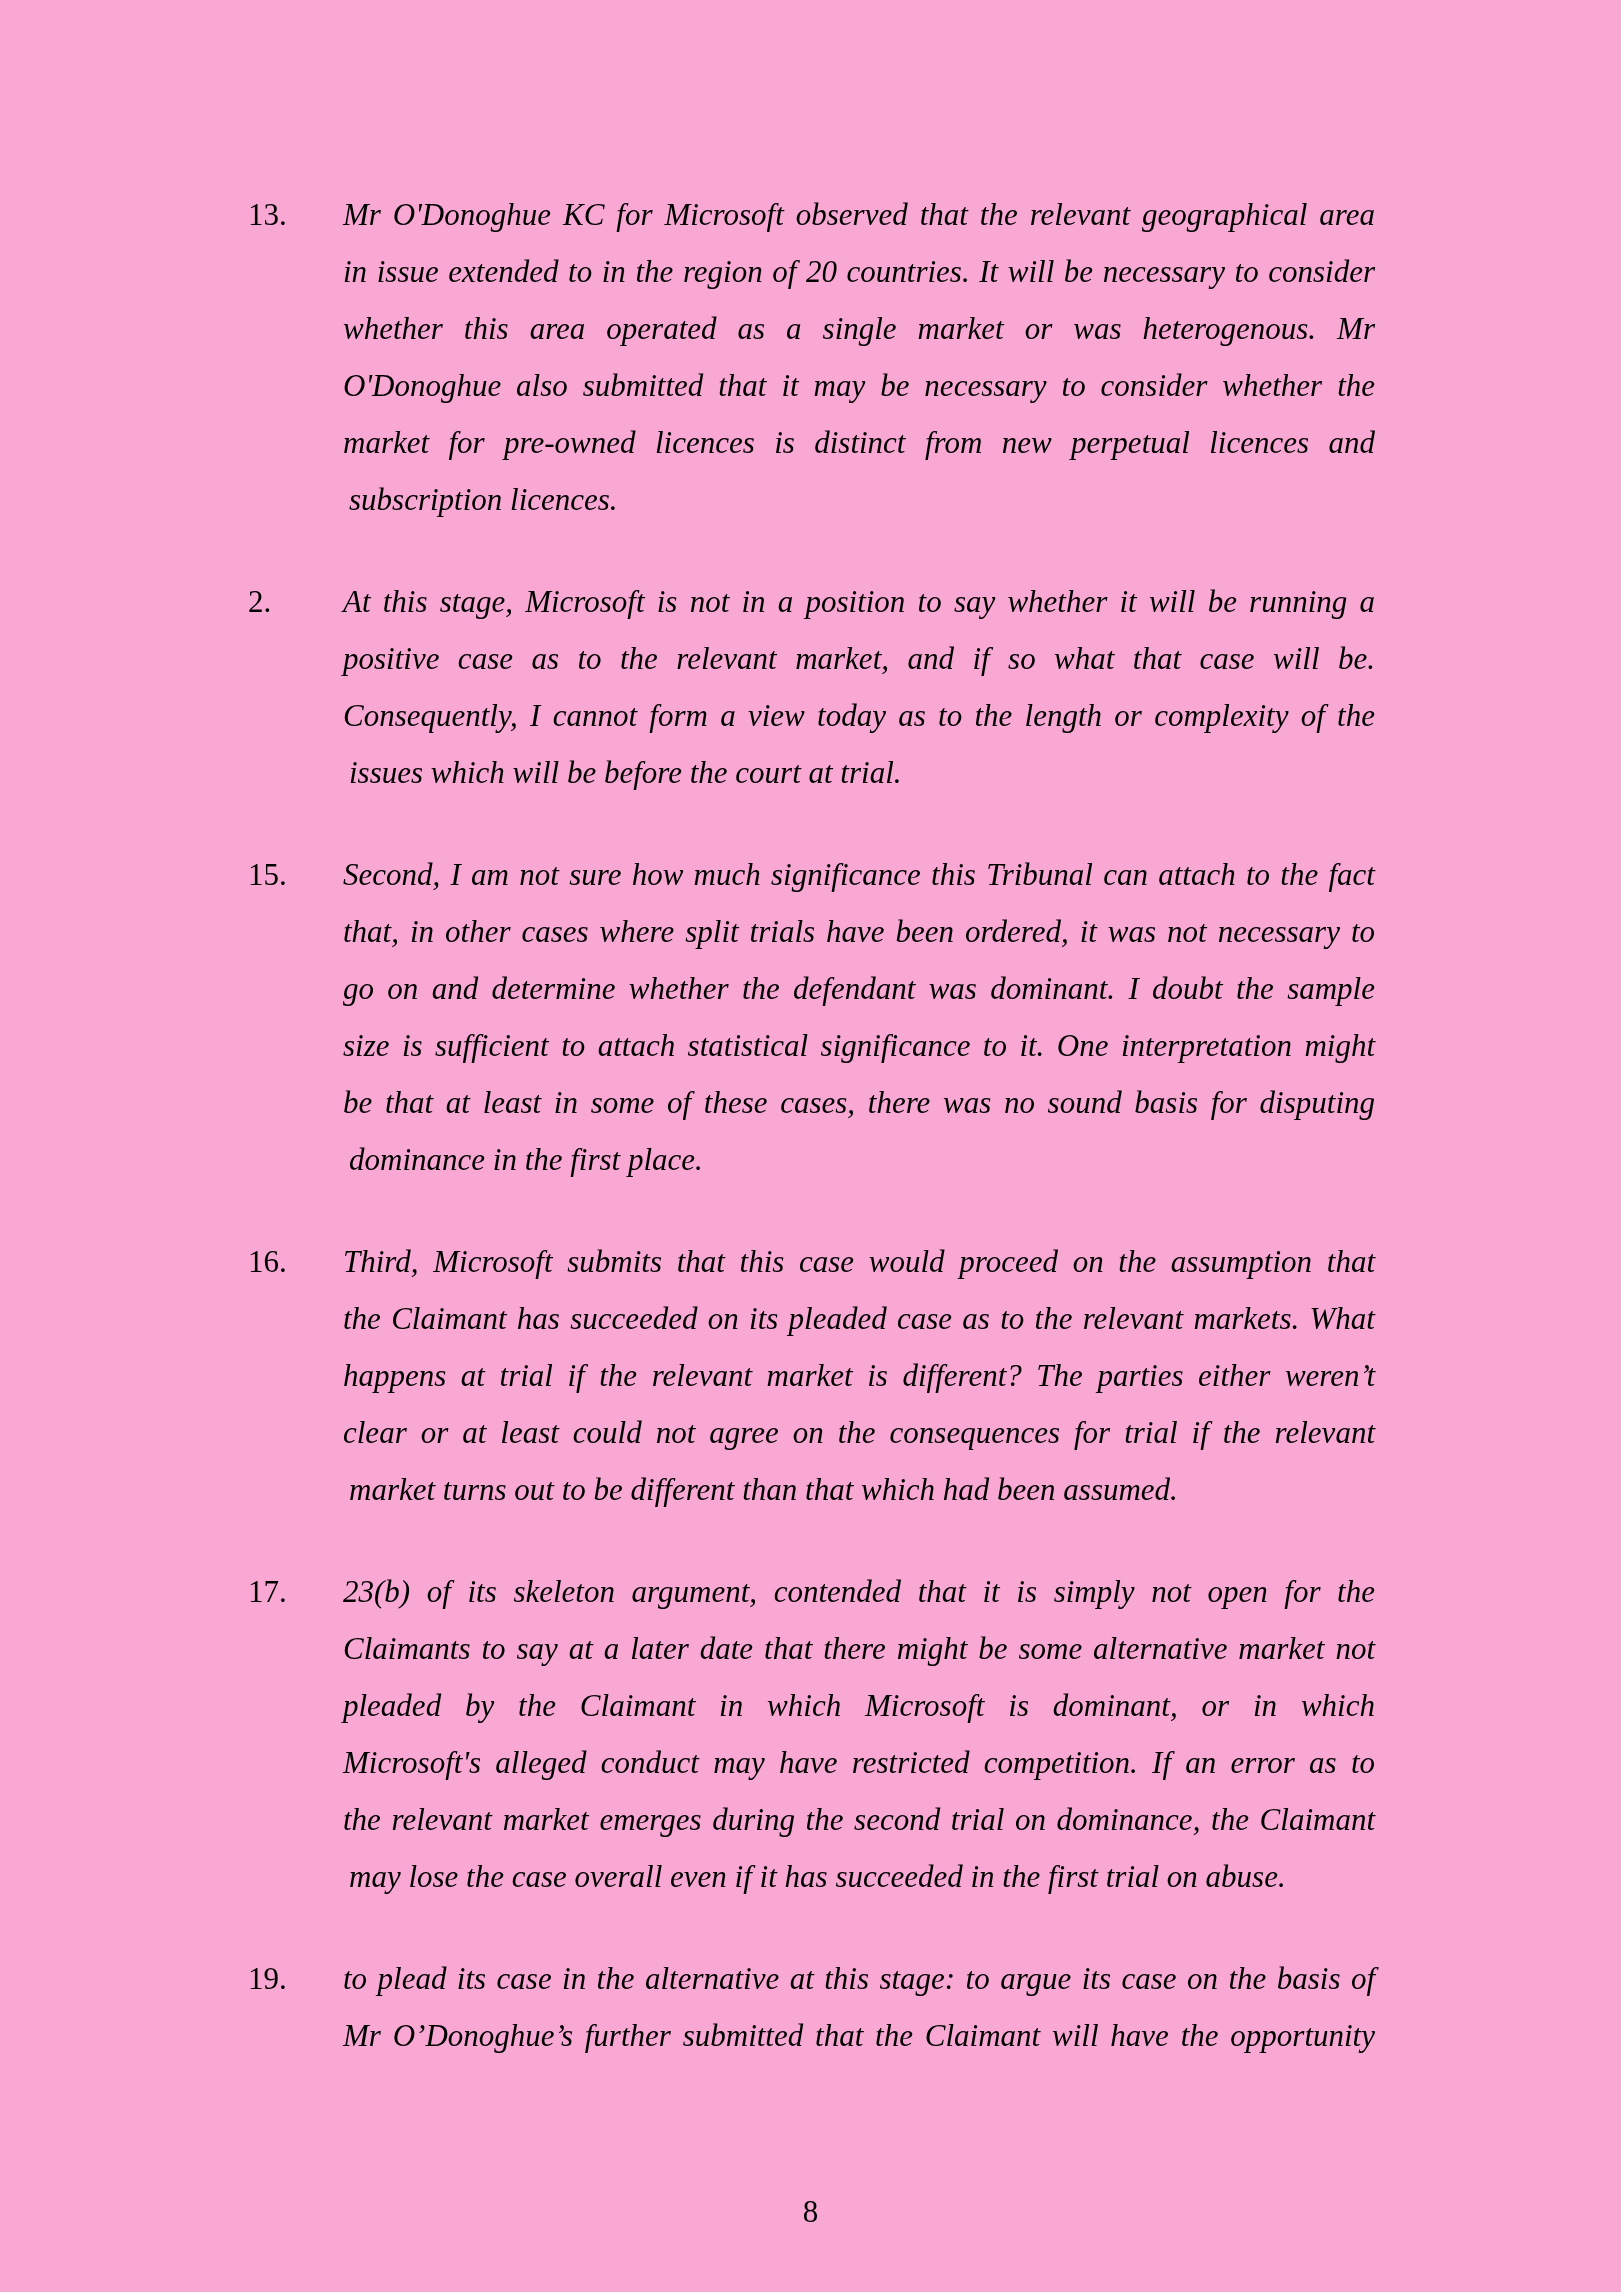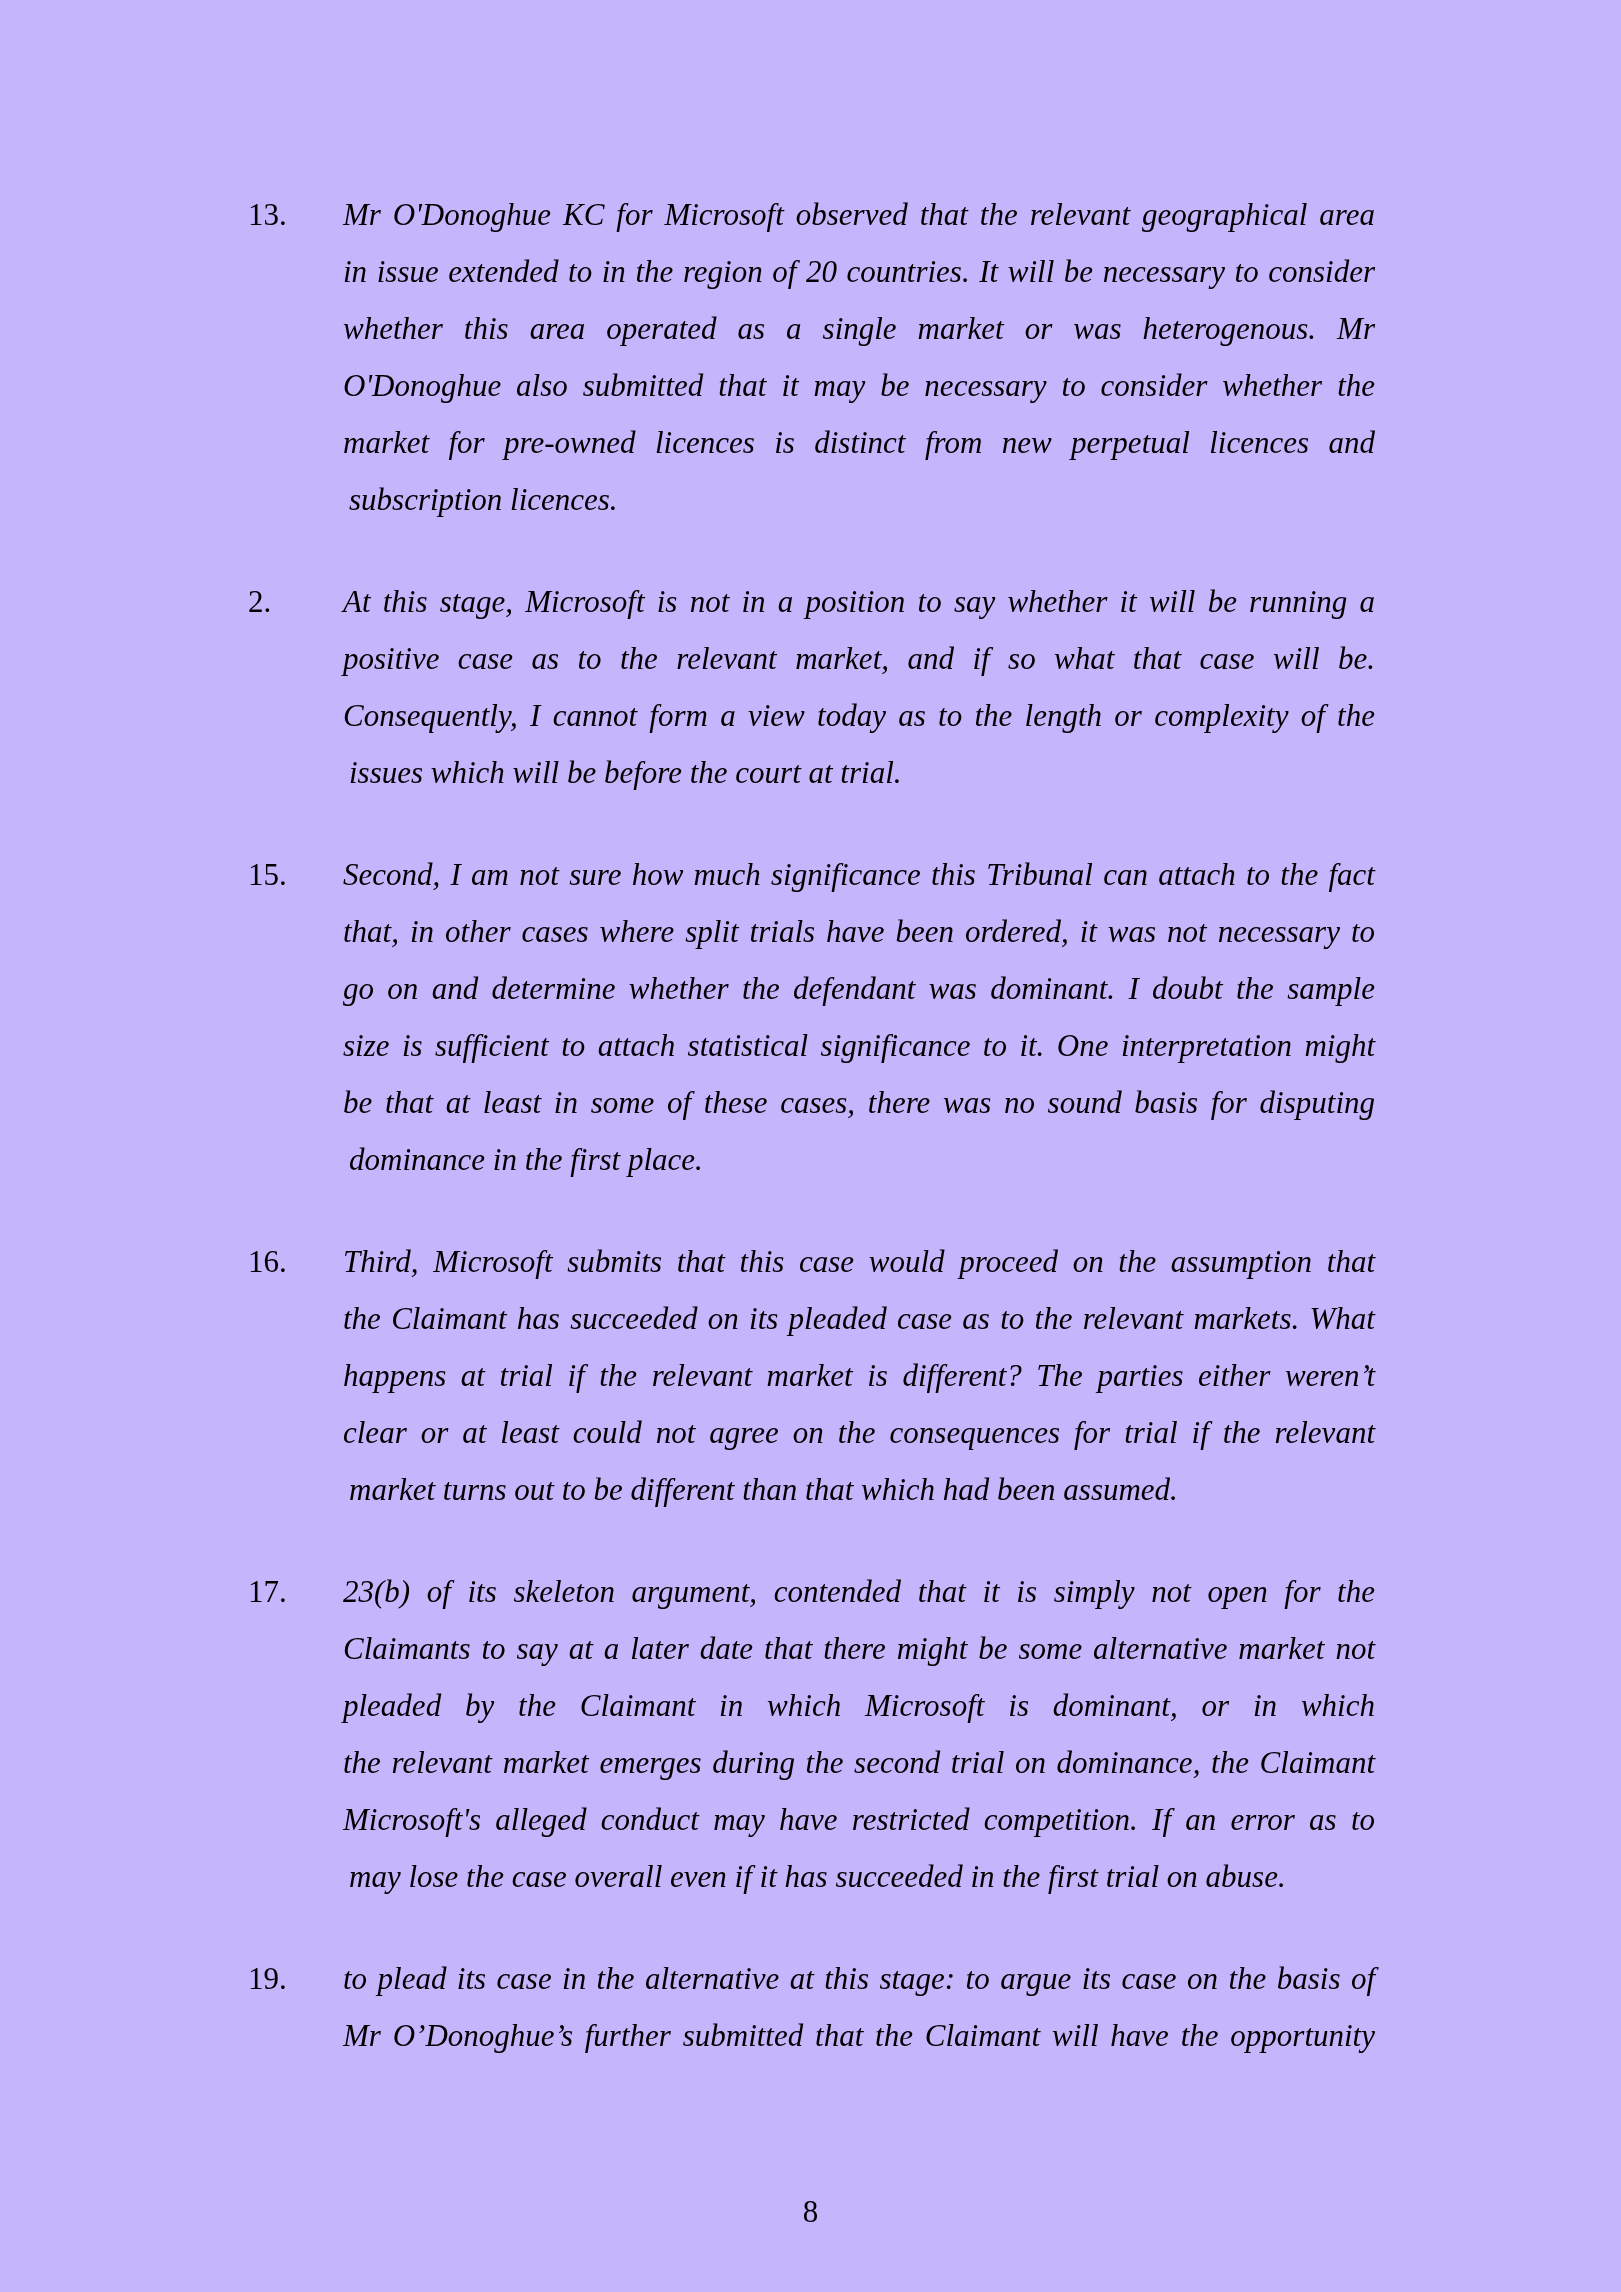--- a/index.html
+++ b/index.html
@@ -14,21 +14,21 @@
       overflow: hidden;
       font-family: "Liberation Serif", "DejaVu Serif", serif;
       color: #000000;
     }
     .page {
       position: absolute;
       left: 0;
       top: 0;
       width: 1621px;
       height: 2293px;
-      background: #c4b5fd;
+      background: #f9a8d4;
     }
     .body-text {
       position: absolute;
       left: 248px;
       top: 186px;
       width: 1127px;
     }
     .para {
       position: relative;
       margin: 0 0 45px 0;
@@ -107,22 +107,22 @@
       <span class="line">happens at trial if the relevant market is different?  The parties either weren’t</span>
       <span class="line">clear or at least could not agree on the consequences for trial if the relevant</span>
       <span class="line last">market turns out to be different than that which had been assumed.</span>
     </div>
 
     <div class="para">
       <span class="para-num">17.</span>
       <span class="line">23(b) of its skeleton argument, contended that it is simply not open for the</span>
       <span class="line">Claimants to say at a later date that there might be some alternative market not</span>
       <span class="line">pleaded by the Claimant in which Microsoft is dominant, or in which</span>
+      <span class="line">Microsoft's alleged conduct may have restricted competition.  If an error as to</span>
       <span class="line">the relevant market emerges during the second trial on dominance, the Claimant</span>
-      <span class="line">Microsoft's alleged conduct may have restricted competition.  If an error as to</span>
       <span class="line last">may lose the case overall even if it has succeeded in the first trial on abuse.</span>
     </div>
 
     <div class="para">
       <span class="para-num">19.</span>
       <span class="line">to plead its case in the alternative at this stage: to argue its case on the basis of</span>
       <span class="line">Mr O’Donoghue’s further submitted that the Claimant will have the opportunity</span>
     </div>
 
   </div>

